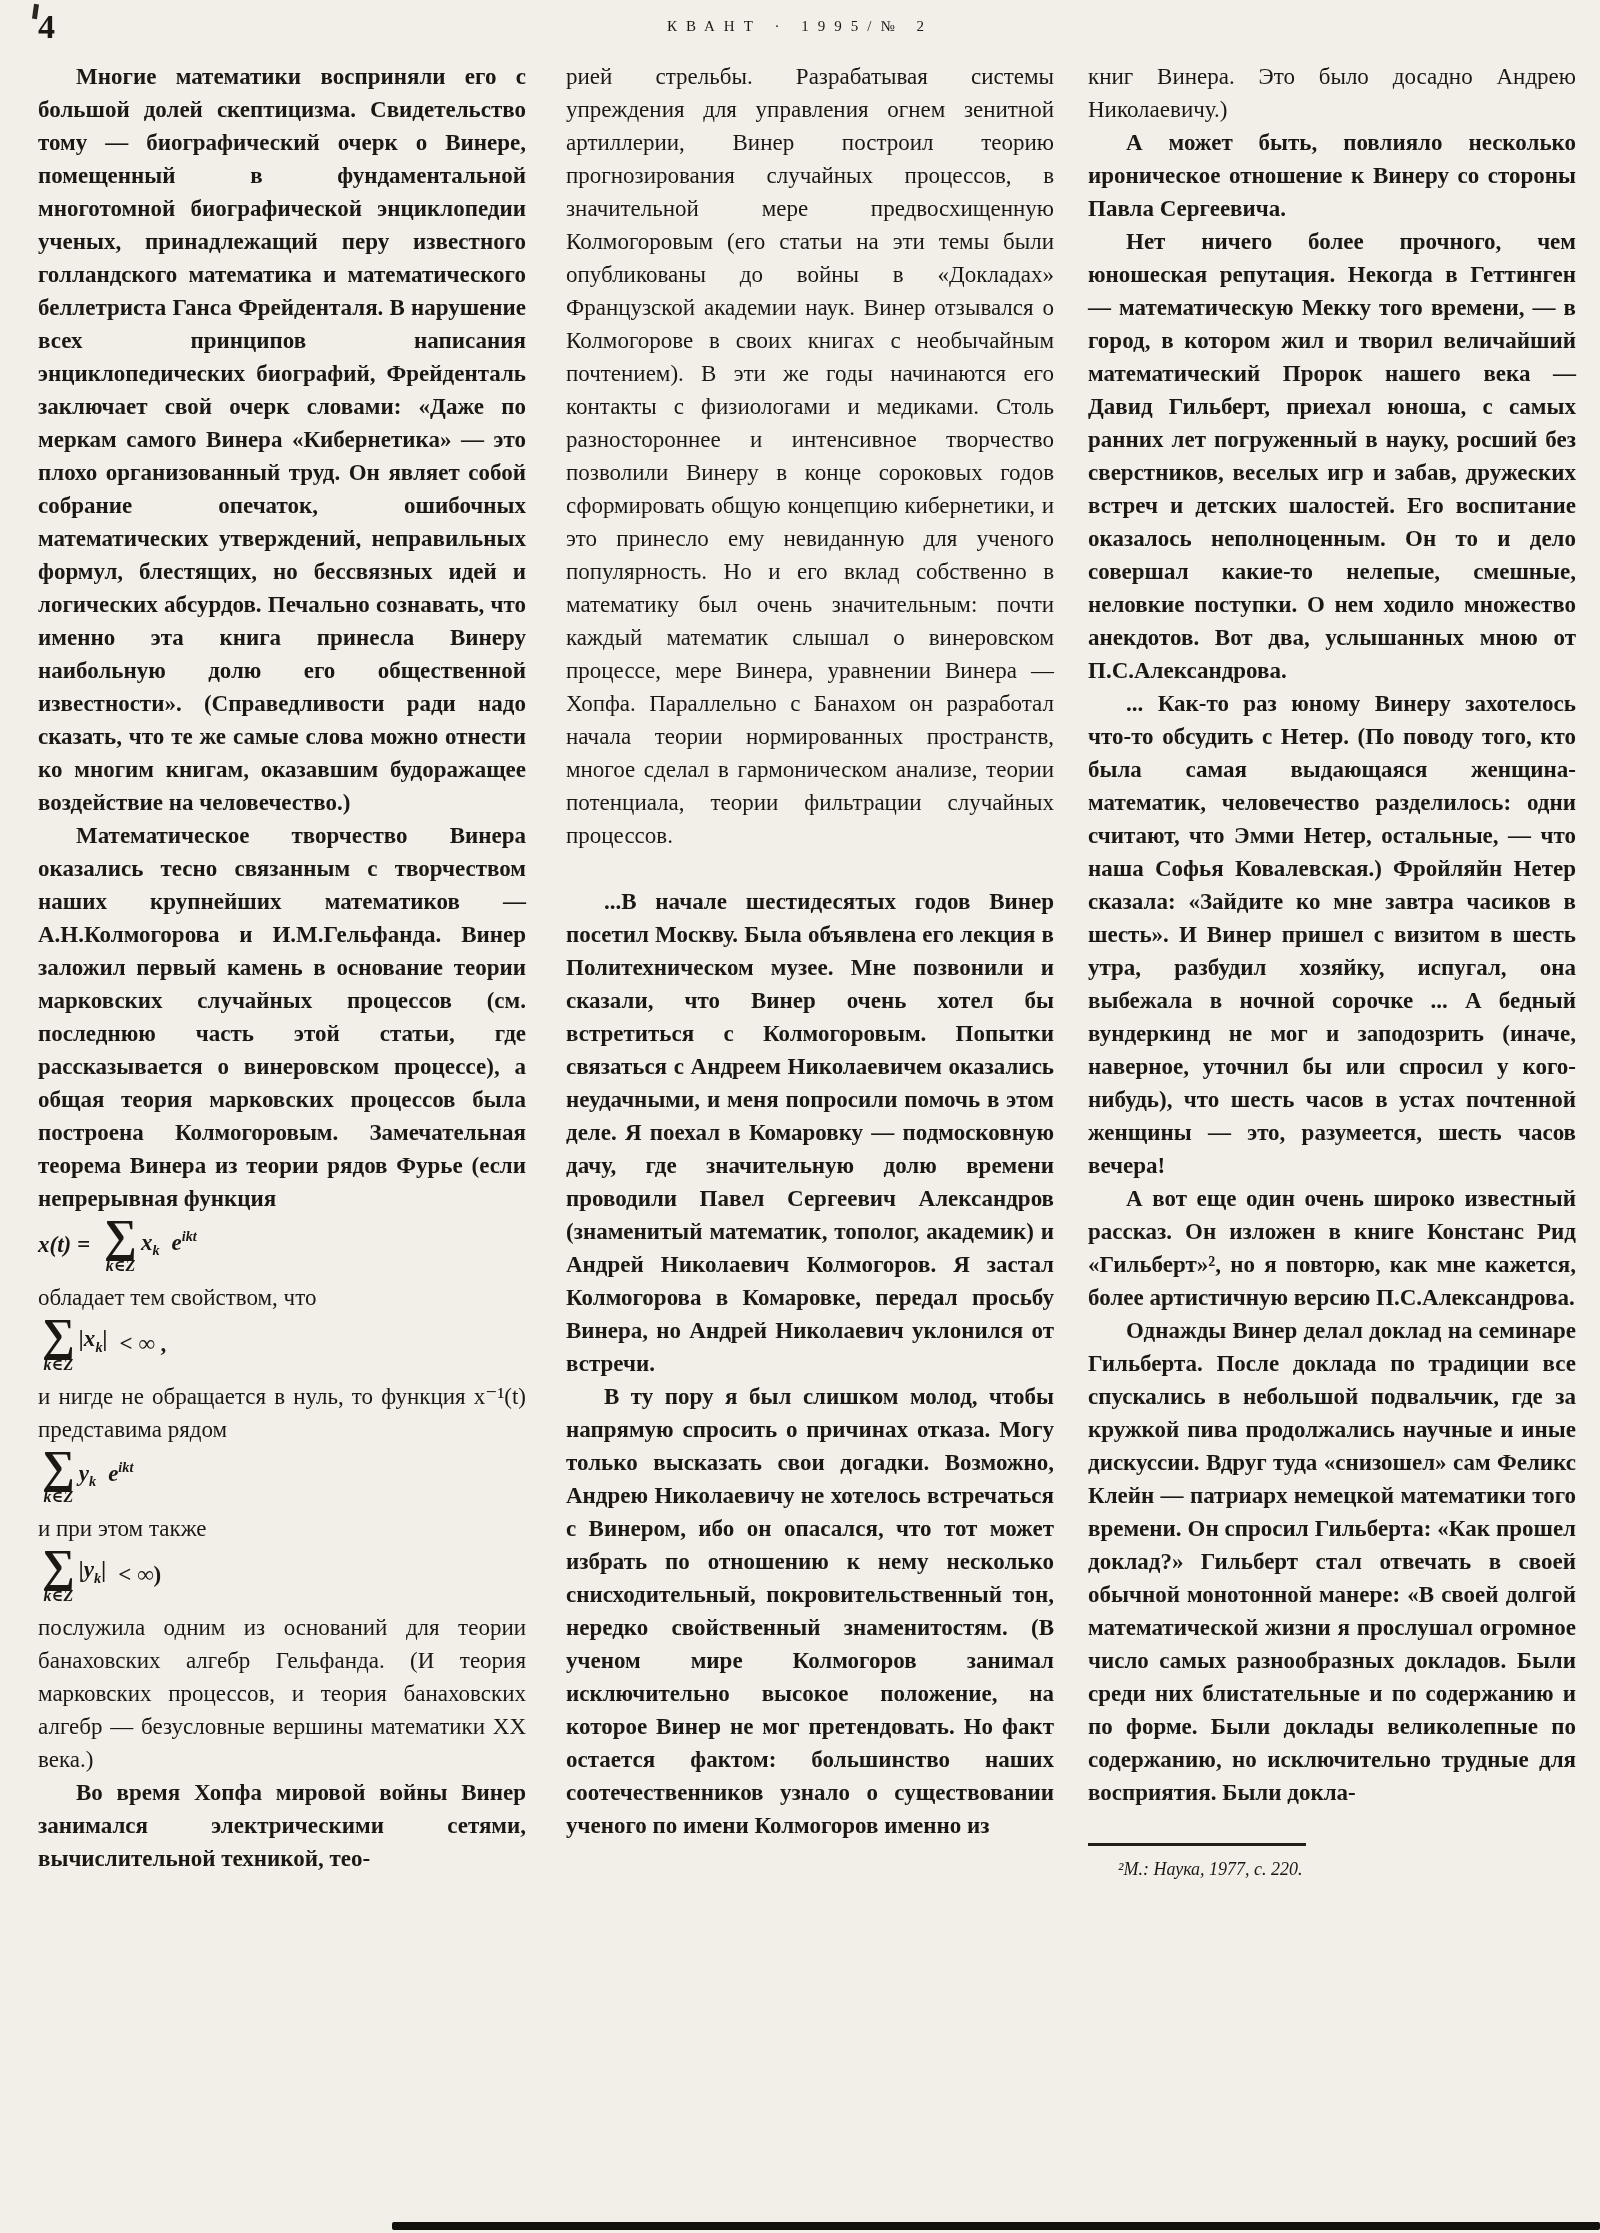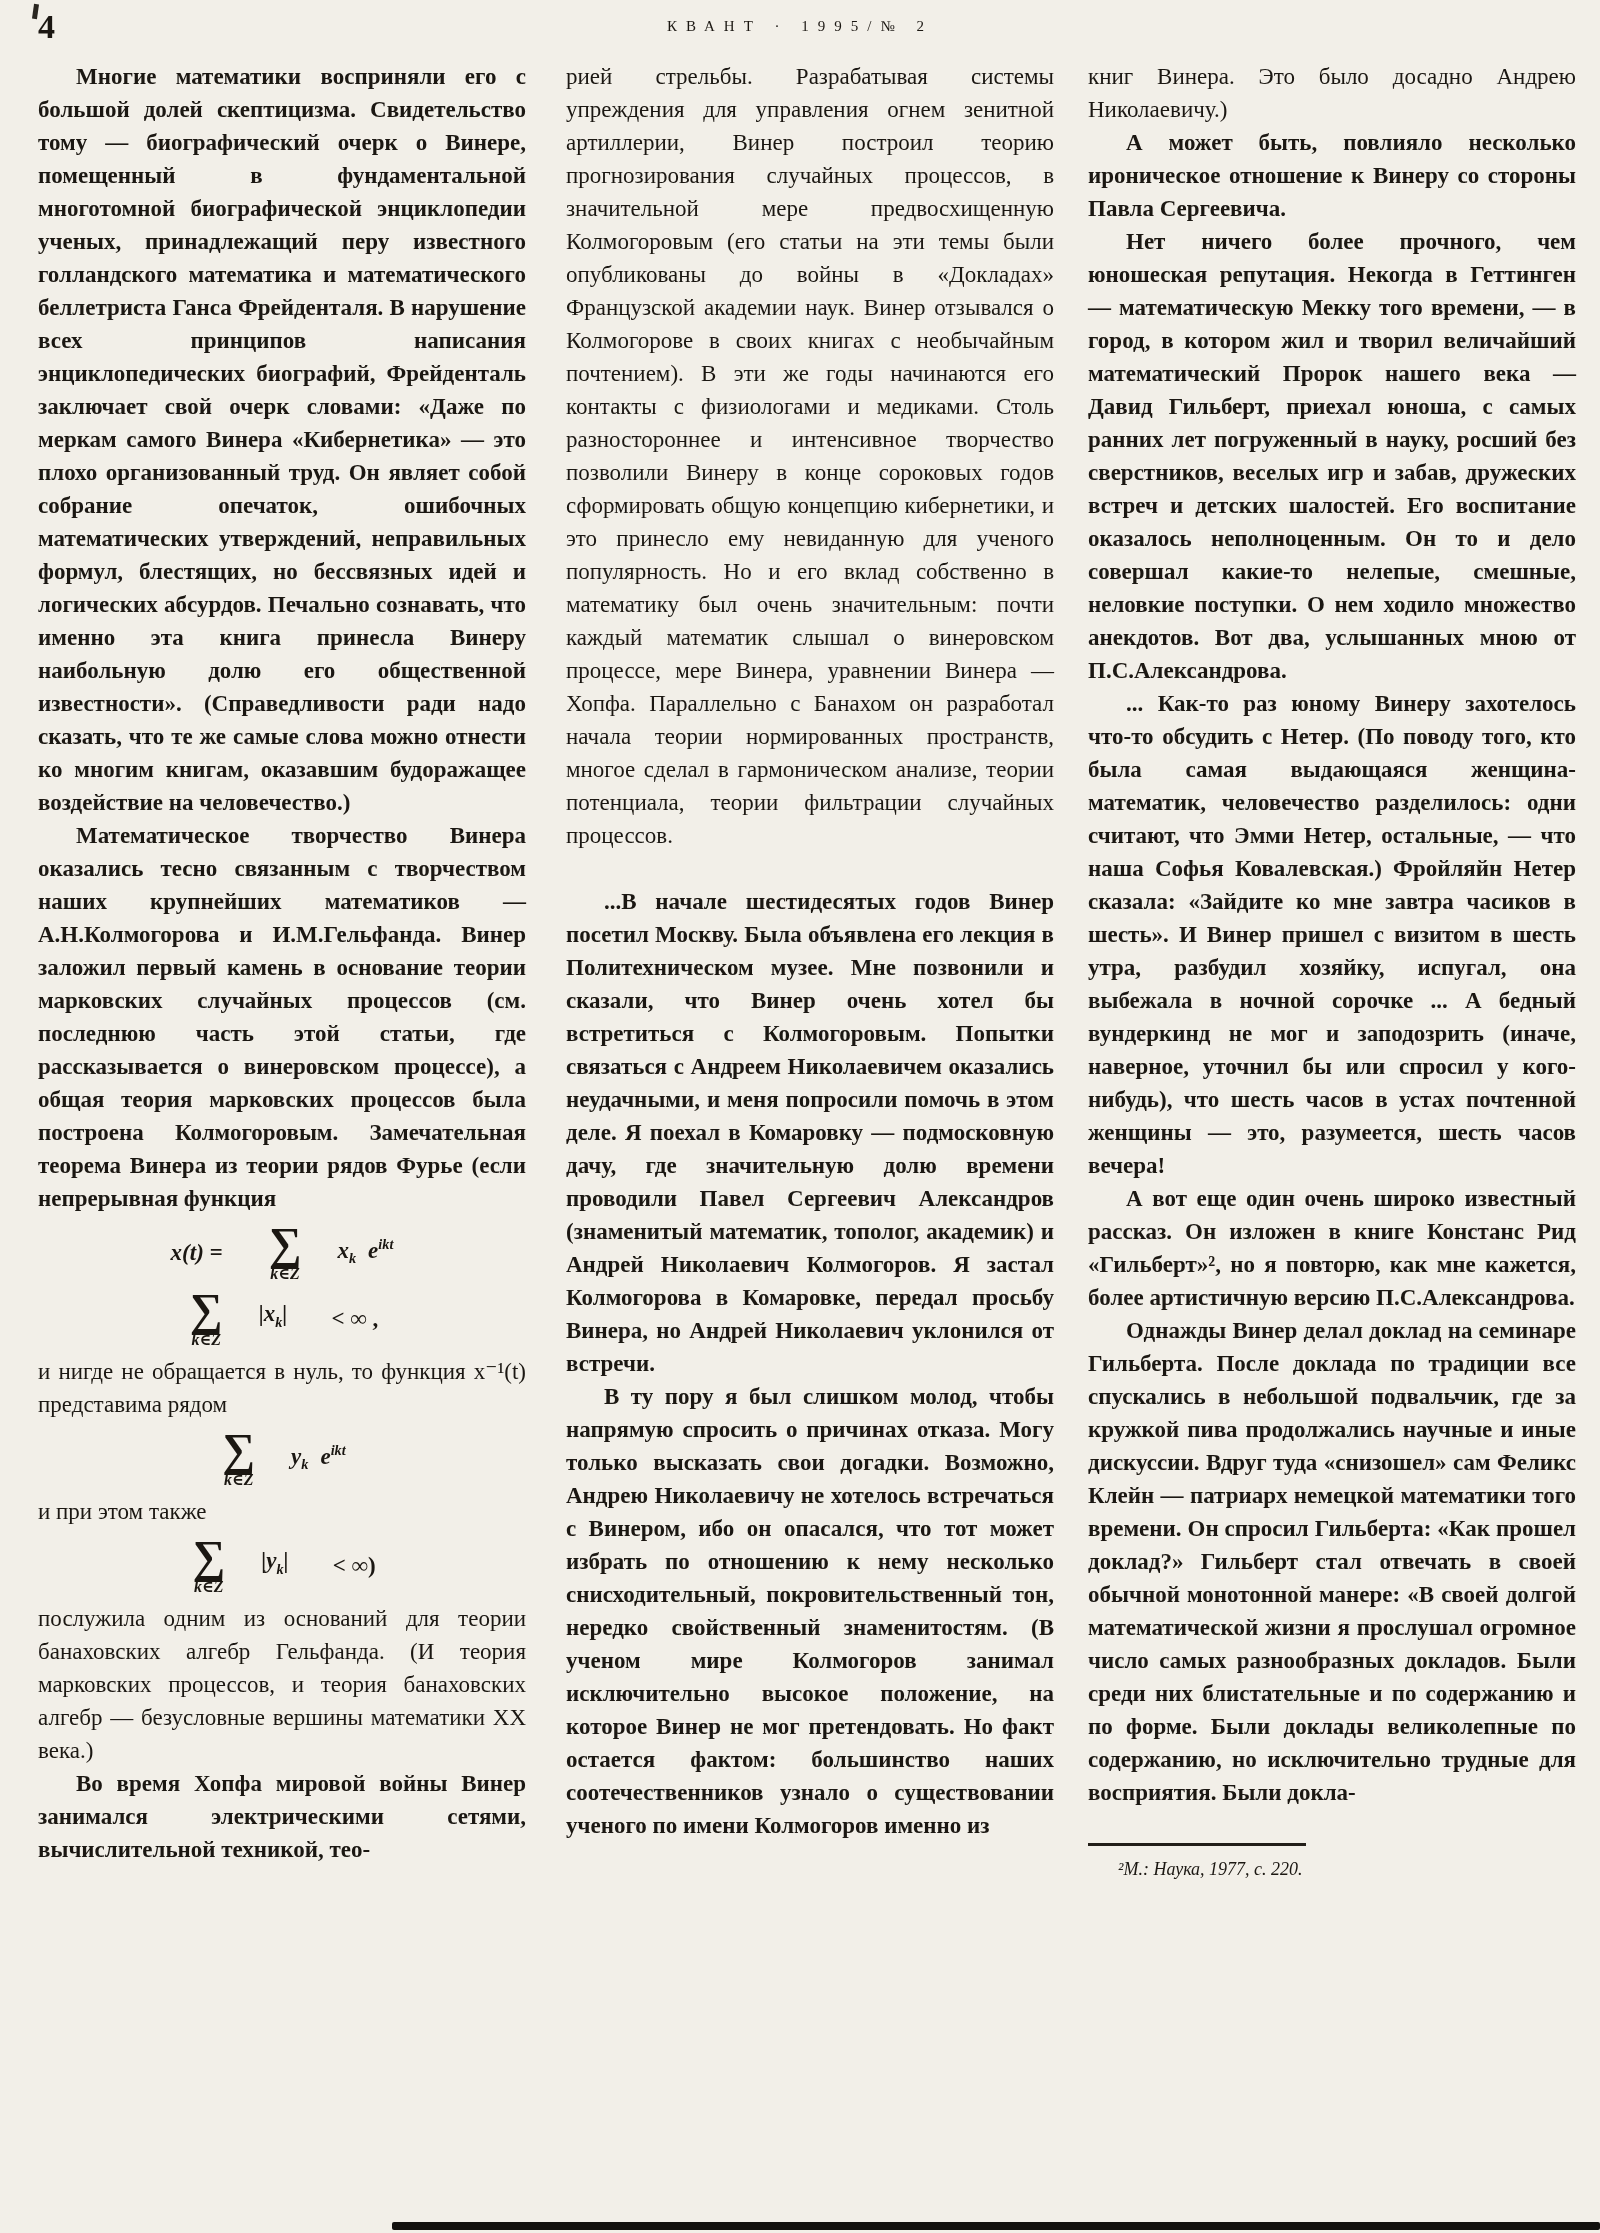--- a/index.html
+++ b/index.html
@@ -29,24 +29,23 @@
     text-align:justify;
   }
   .col-left{left:38px;}
   .col-mid{left:566px;}
   .col-right{left:1088px;}
   p.para{margin:0;padding:0;}
   p.indent{text-indent:38px;font-weight:bold;}
   p.gap-top{margin-top:33px;}
   
   .formula{
-    display:flex;justify-content:center;align-items:center;
-    margin:8px 0 8px 0;
+    display:flex;justify-content:flex-start;align-items:center;
+    margin:0 0 8px 0;
     font-weight:bold;
-    gap:32px;
   }
   .fpre{font-style:italic;margin-right:10px;}
   .sig{display:inline-flex;flex-direction:column;align-items:center;margin:0 4px;}
   .sig .s{font-size:46px;line-height:42px;font-weight:bold;}
   .sig .l{font-size:16px;line-height:15px;font-style:italic;font-weight:bold;margin-top:1px;}
   .fterm{font-style:italic;white-space:nowrap;}
   .fterm sub{font-size:0.62em;}
   .fterm .fe{margin-left:12px;}
   .fterm sup{font-size:0.62em;}
   .fpost{font-style:normal;margin-left:12px;white-space:nowrap;}
@@ -74,20 +73,21 @@
 
     <div class="formula">
       <span class="fpre">x(t) =</span>
       <span class="sig">
         <span class="s">∑</span>
         <span class="l">k∈Z</span>
       </span>
       <span class="fterm"><span>x</span><sub>k</sub><span class="fe">e</span><sup>ikt</sup></span>
     </div>
 
+    <p class="para">обладает тем свойством, что</p>
 
     <div class="formula">
       <span class="sig">
         <span class="s">∑</span>
         <span class="l">k∈Z</span>
       </span>
       <span class="fterm"><span>|x</span><sub>k</sub><span>|</span></span>
       <span class="fpost">&lt; ∞ ,</span>
     </div>
 

